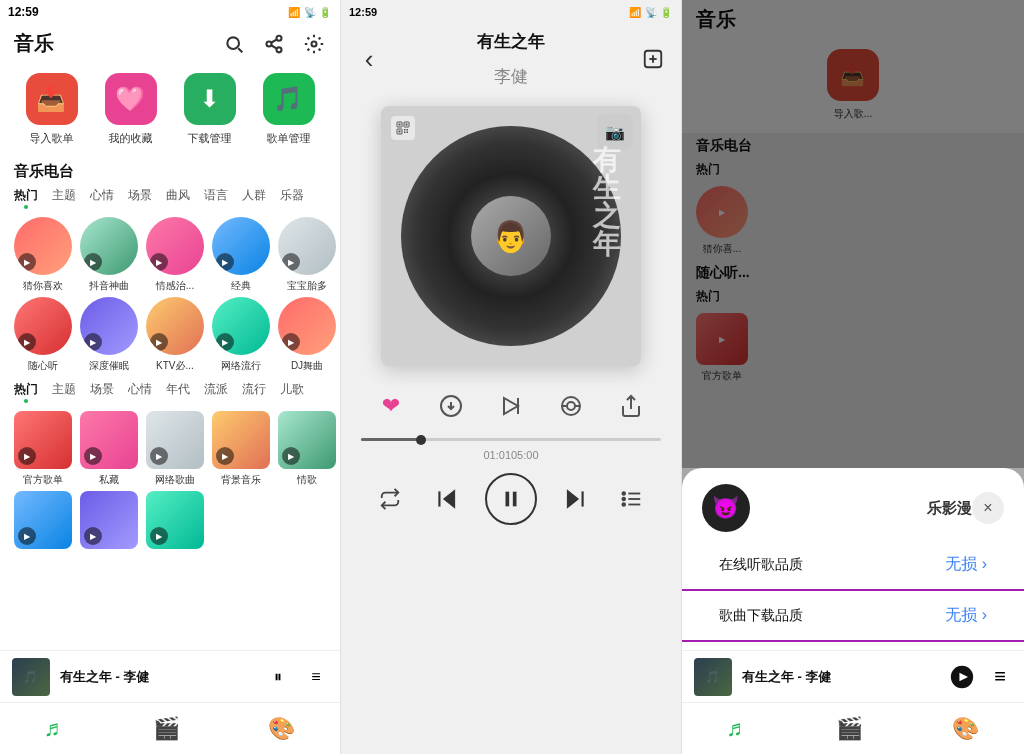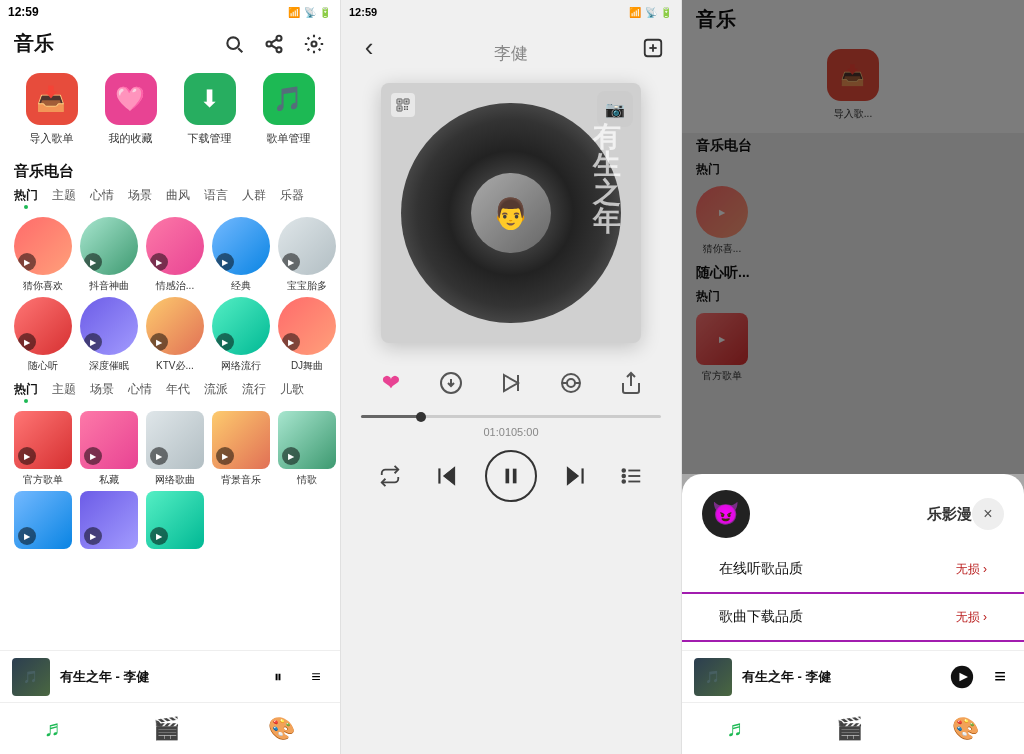--- a/index.html
+++ b/index.html
@@ -520,21 +520,21 @@
       color: #555;
     }
     .settings-row {
       display: flex;
       align-items: center;
       justify-content: space-between;
       padding: 14px 37px;
       border-bottom: 2px solid #a21caf;
     }
     .settings-row-label { font-size: 14px; color: #111; }
-    .settings-row-value { font-size: 12px; color: #b91c1c; }
+    .settings-row-value { font-size: 16px; color: #3b82f6; }
     .toggle-switch {
       width: 44px;
       height: 24px;
       border-radius: 12px;
       background: #ddd;
       position: relative;
     }
     .toggle-knob {
       width: 20px;
       height: 20px;
@@ -862,20 +862,21 @@
     <div class="status-icons">
       <span>📶</span>
       <span>📡</span>
       <span>🔋</span>
     </div>
   </div>
 
   <div class="p2-header">
     <div class="icon-btn" style="font-size:26px;color:#333;">‹</div>
     <div class="p2-song-title">
+      <div class="p2-song-name">有生之年</div>
       <div class="p2-song-artist">李健</div>
     </div>
     <div class="icon-btn" style="font-size:20px;color:#333;font-weight:300;">
       <svg width="22" height="22" viewBox="0 0 24 24" fill="none" stroke="#333" stroke-width="2">
         <rect x="3" y="3" width="18" height="18" rx="3"></rect>
           <line x1="12" y1="8" x2="12" y2="16"></line>
           <line x1="8" y1="12" x2="16" y2="12"></line>
       </svg>
     </div>
   </div>

